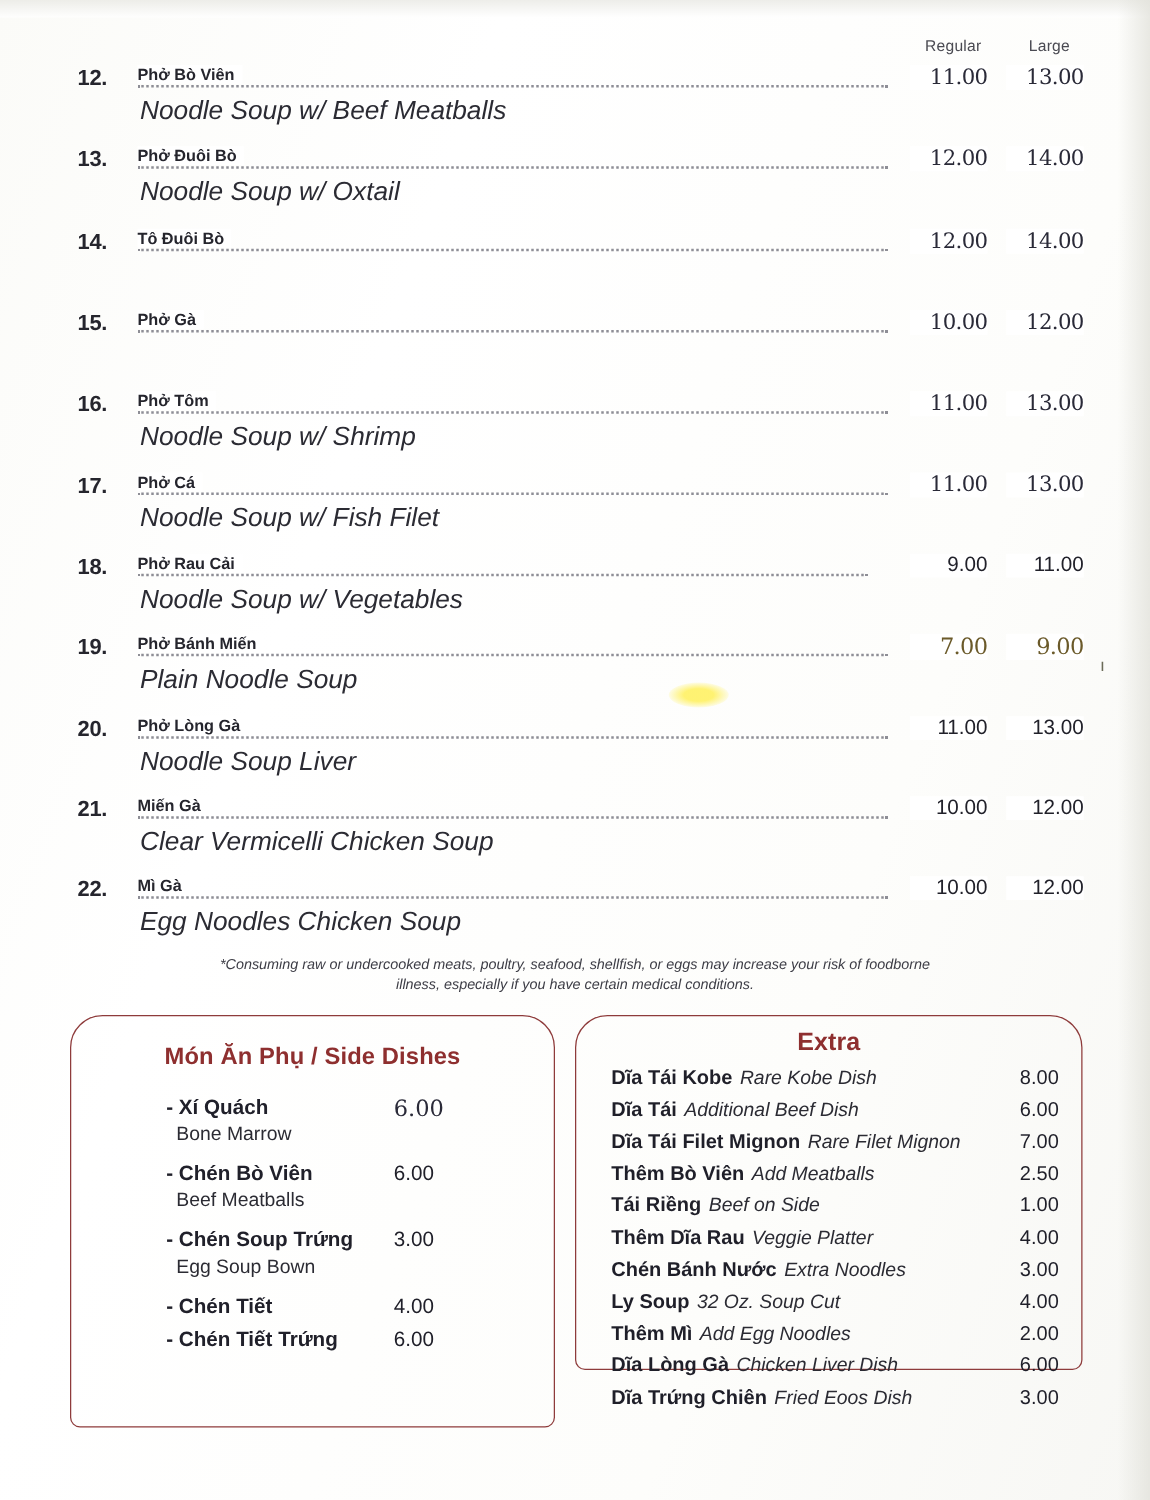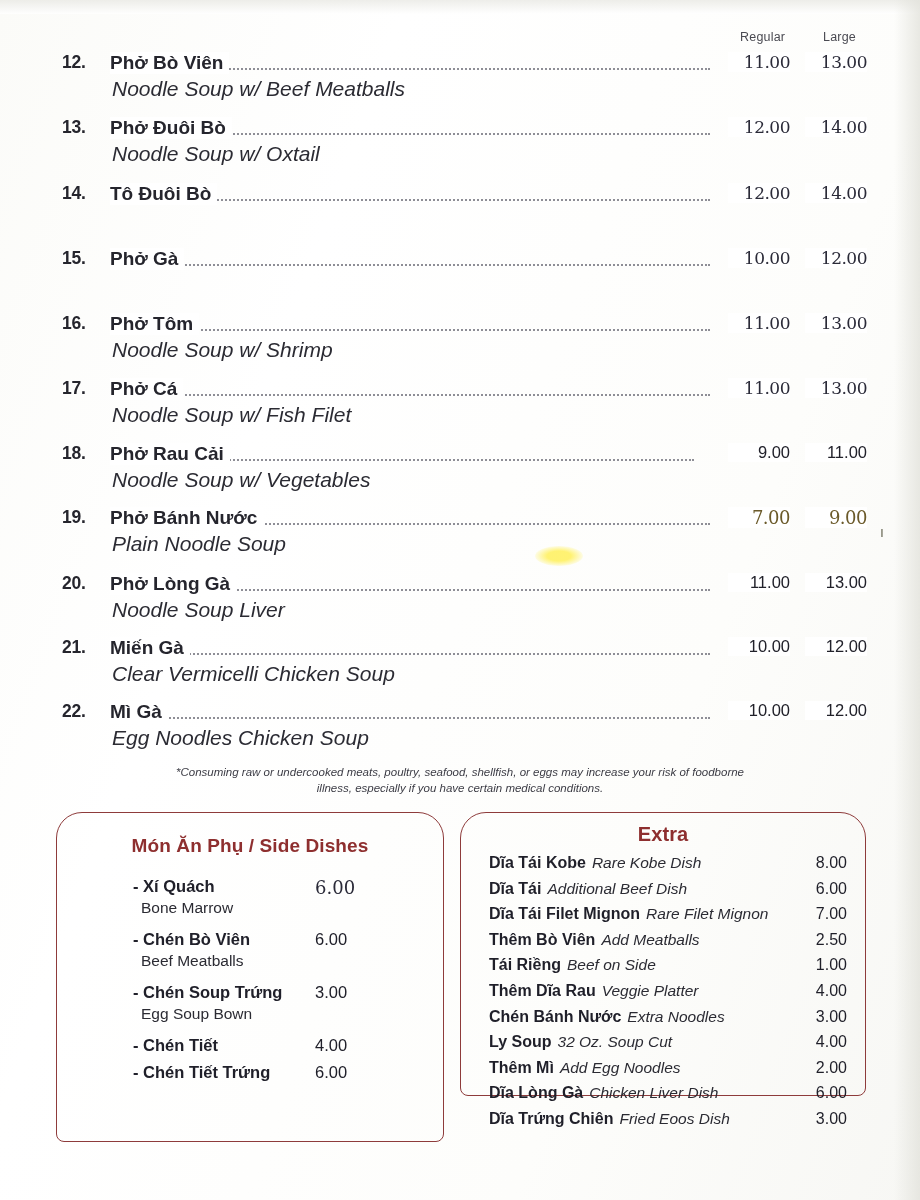--- a/index.html
+++ b/index.html
@@ -77,21 +77,21 @@
     text-align: left;
     font-size: 17.5px;
     font-weight: bold;
     color: #25252d;
     letter-spacing: -.2px;
   }
   .name {
     position: absolute;
     left: 110px;
     top: 4px;
-    font-size: 19px;
+    font-size: 13px;
     font-weight: bold;
     color: #25252d;
     white-space: nowrap;
     background: transparent;
     padding-right: 6px;
   }
   .leader {
     position: absolute;
     left: 110px;
     right: 210px;
@@ -338,21 +338,21 @@
           <div class="name" style="background: rgb(255, 255, 255);">Phở Rau Cải</div>
           <div class="price reg" style="background: rgb(255, 255, 255);">9.00</div>
           <div class="price lrg" style="background: rgb(255, 255, 255);">11.00</div>
           <div class="desc">Noodle Soup w/ Vegetables</div>
         </div>
       </div>
       <div class="item" style="position: absolute; left: 0px; right: 0px; top: 455px;">
         <div class="row-main">
           <div class="leader"></div>
           <div class="num">19.</div>
-          <div class="name" style="background: rgb(255, 255, 255);">Phở Bánh Nước</div>
+          <div class="name" style="background: rgb(255, 255, 255);">Phở Bánh Miến</div>
           <div class="price reg hand pen-brown" style="background: rgb(255, 255, 255);">7.00</div>
           <div class="price lrg hand pen-brown" style="background: rgb(255, 255, 255);">9.00</div>
           <div class="desc">Plain Noodle Soup</div>
         </div>
       </div>
       <div class="item" style="position: absolute; left: 0px; right: 0px; top: 521px;">
         <div class="row-main">
           <div class="leader"></div>
           <div class="num">20.</div>
           <div class="name" style="background: rgb(255, 255, 255);">Phở Lòng Gà</div>

